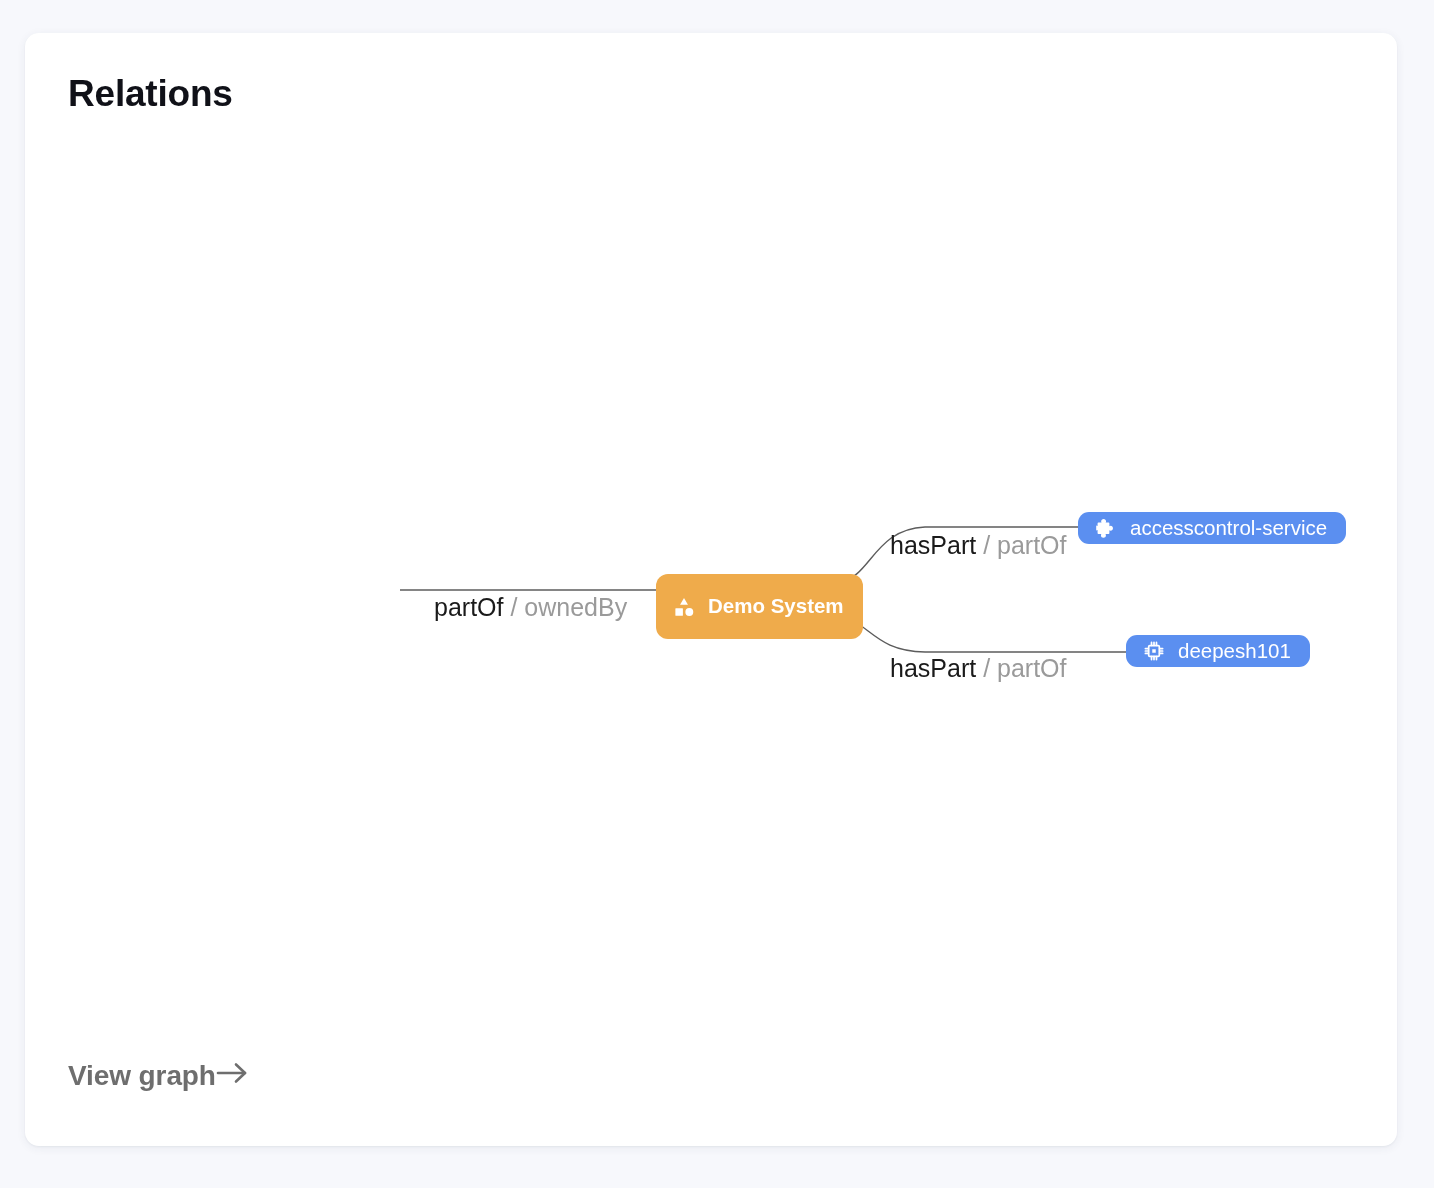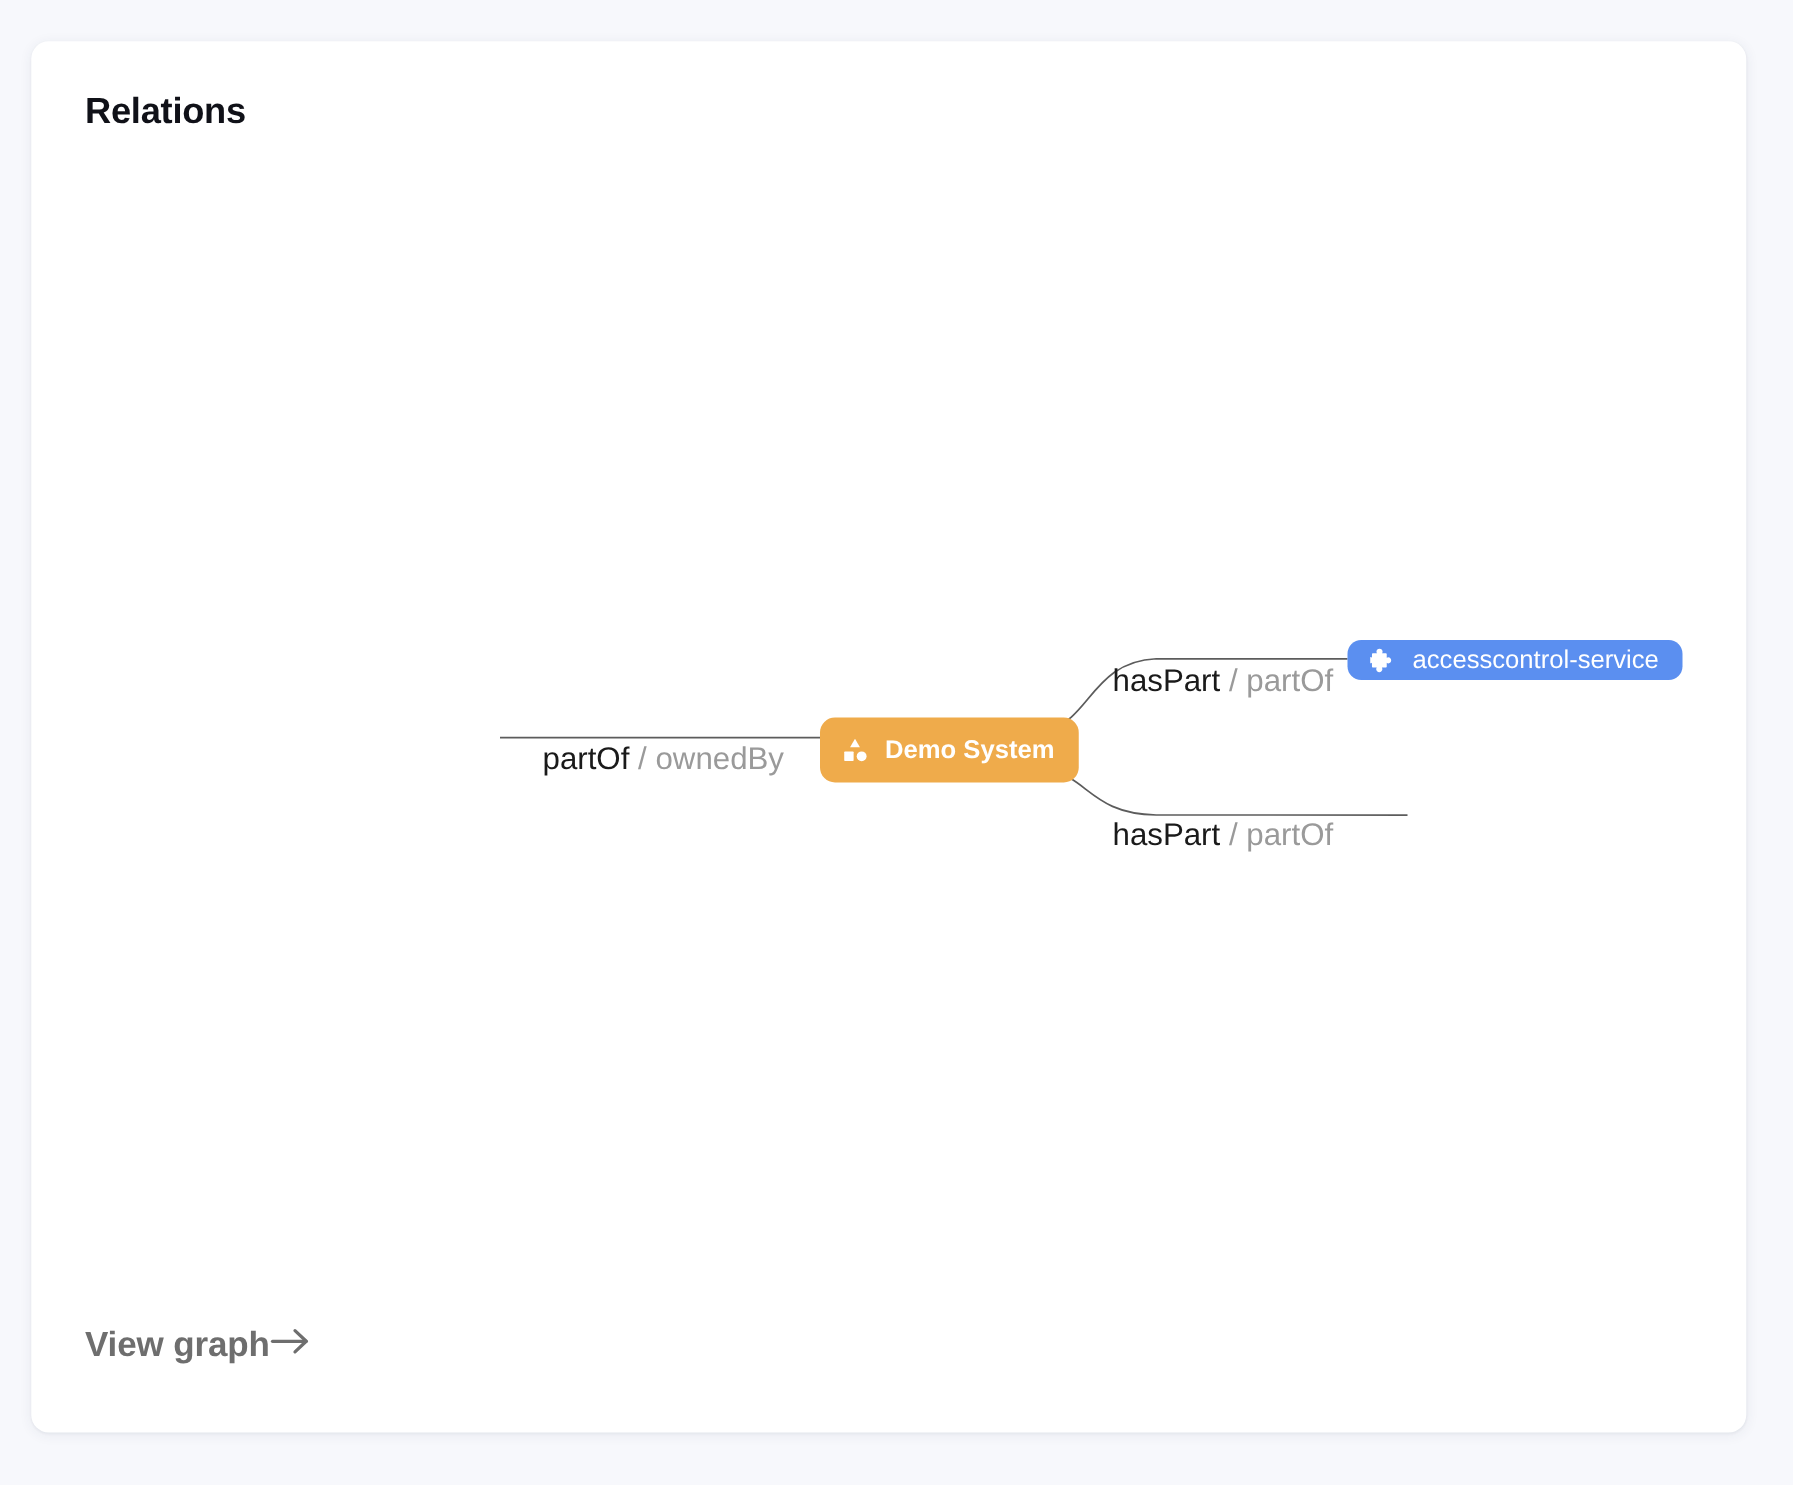--- a/index.html
+++ b/index.html
@@ -27,21 +27,21 @@
     background: #ffffff;
     border-radius: 14px;
     box-shadow: 0 2px 10px rgba(40, 50, 80, 0.07),
                 0 1px 2px rgba(40, 50, 80, 0.05);
   }
 
   .card-title {
     position: absolute;
     left: 43px;
     top: 40px;
-    font-size: 29px;
+    font-size: 37px;
     font-weight: bold;
     color: #101118;
     letter-spacing: -0.2px;
     text-align: right;
   }
 
   
   .graph {
     position: absolute;
     left: 0;
@@ -89,21 +89,21 @@
     color: #ffffff;
     line-height: 1;
   }
 
   .node.kind-blue { background: #5b8ff0; }
   .node.kind-orange { background: #efab4b; }
   .node.kind-orange .node-label { font-weight: bold; }
 
   
   #node-user      { left: 49px;   top: 540px; }
-  #node-system    { left: 631px;  top: 541px; height: 52px; border-radius: 12px; }
+  #node-system    { left: 631px;  top: 541px; height: 65px; border-radius: 12px; }
   #node-component { left: 1053px; top: 479px; }
   #node-resource  { left: 1101px; top: 602px; }
 
   
   .edge-label {
     position: absolute;
     font-size: 25px;
     line-height: 1;
     white-space: nowrap;
     color: #1a1a1a;
@@ -160,20 +160,30 @@
 
     <div class="node kind-blue" id="node-component">
       <span class="node-icon">
         <svg width="22" height="22" viewBox="0 0 24 24" fill="#ffffff">
           <path d="M9.4 2.2c1.5 0 2.7 1.1 2.7 2.5 0 .5-.2 1-.5 1.4h3.2c.5 0 .9.4.9.9v3.1c.4-.3.9-.5 1.4-.5 1.4 0 2.5 1.2 2.5 2.7s-1.1 2.7-2.5 2.7c-.5 0-1-.2-1.4-.5v3.2c0 .5-.4.9-.9.9h-3.4c.3.4.5.9.5 1.5 0 1.4-1.2 2.5-2.7 2.5s-2.7-1.1-2.7-2.5c0-.6.2-1.1.5-1.5H3.7c-.5 0-.9-.4-.9-.9v-3.4c-.4.3-.9.5-1.5.5v-5.5c.6 0 1.1.2 1.5.5V7c0-.5.4-.9.9-.9h3.5c-.3-.4-.5-.9-.5-1.4 0-1.4 1.2-2.5 2.7-2.5z"></path>
         </svg>
       </span>
       <span class="node-label">accesscontrol-service</span>
     </div>
 
+    <div class="node kind-blue" id="node-resource">
+      <span class="node-icon">
+        <svg width="22" height="22" viewBox="0 0 24 24" fill="none" stroke="#ffffff" stroke-width="1.9">
+          <rect x="6.2" y="6.2" width="11.6" height="11.6" rx="1.2"></rect>
+          <rect x="10.1" y="10.1" width="3.8" height="3.8" fill="#ffffff" stroke="none"></rect>
+          <path d="M9.3 2.6v3.2M12 2.6v3.2M14.7 2.6v3.2M9.3 18.2v3.2M12 18.2v3.2M14.7 18.2v3.2M2.6 9.3h3.2M2.6 12h3.2M2.6 14.7h3.2M18.2 9.3h3.2M18.2 12h3.2M18.2 14.7h3.2" stroke-linecap="round"></path>
+        </svg>
+      </span>
+      <span class="node-label">deepesh101</span>
+    </div>
 
     <div class="edge-label" id="edge-label-owner">
       <span>partOf</span>
       <span class="sep">/</span>
       <span class="rev">ownedBy</span>
     </div>
 
     <div class="edge-label" id="edge-label-part-1">
       <span>hasPart</span>
       <span class="sep">/</span>

